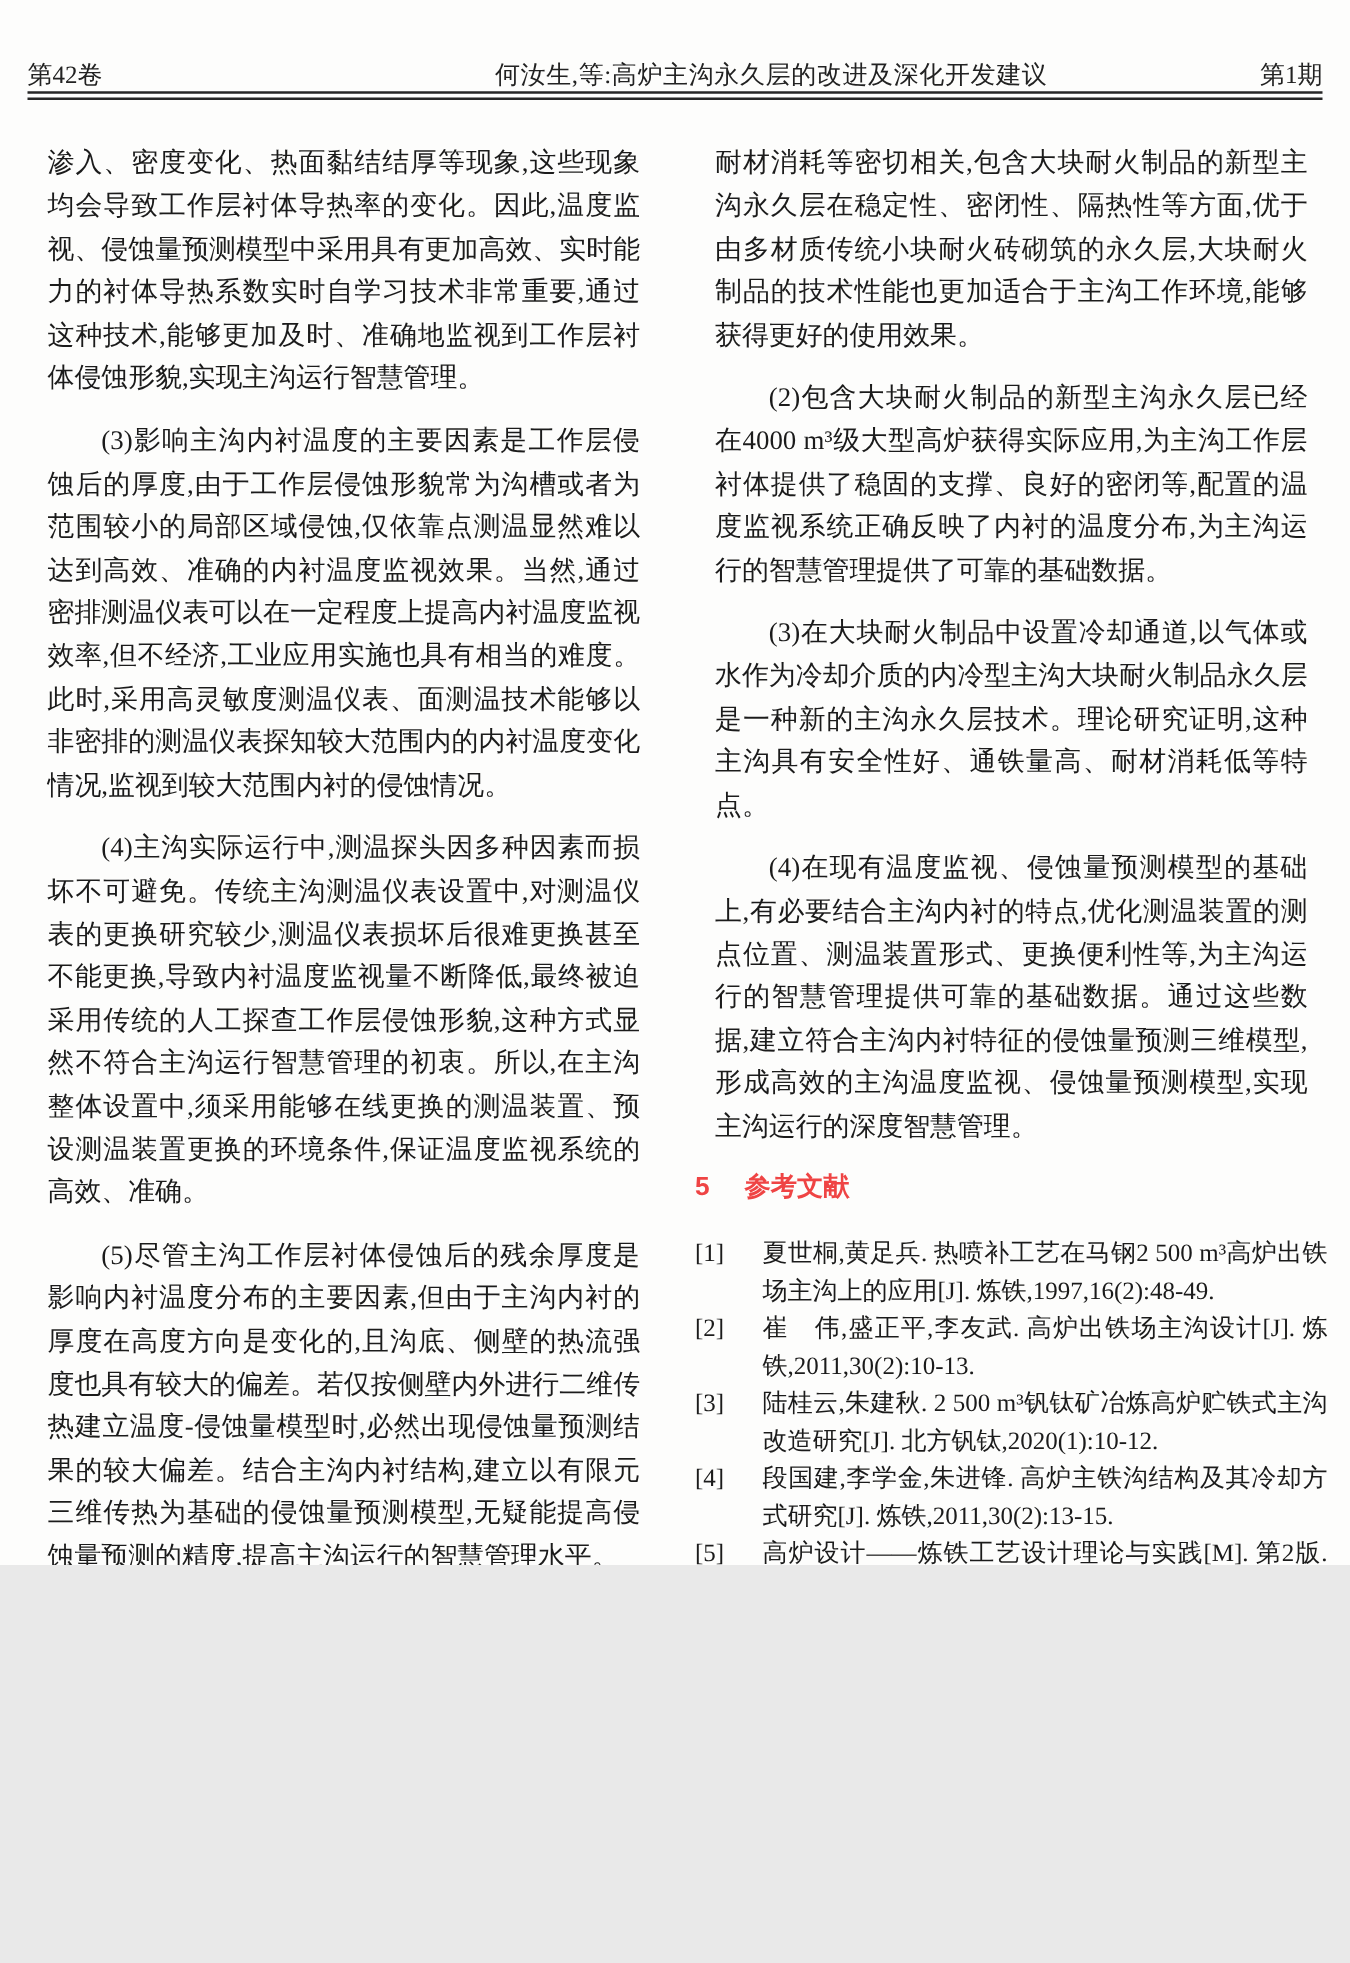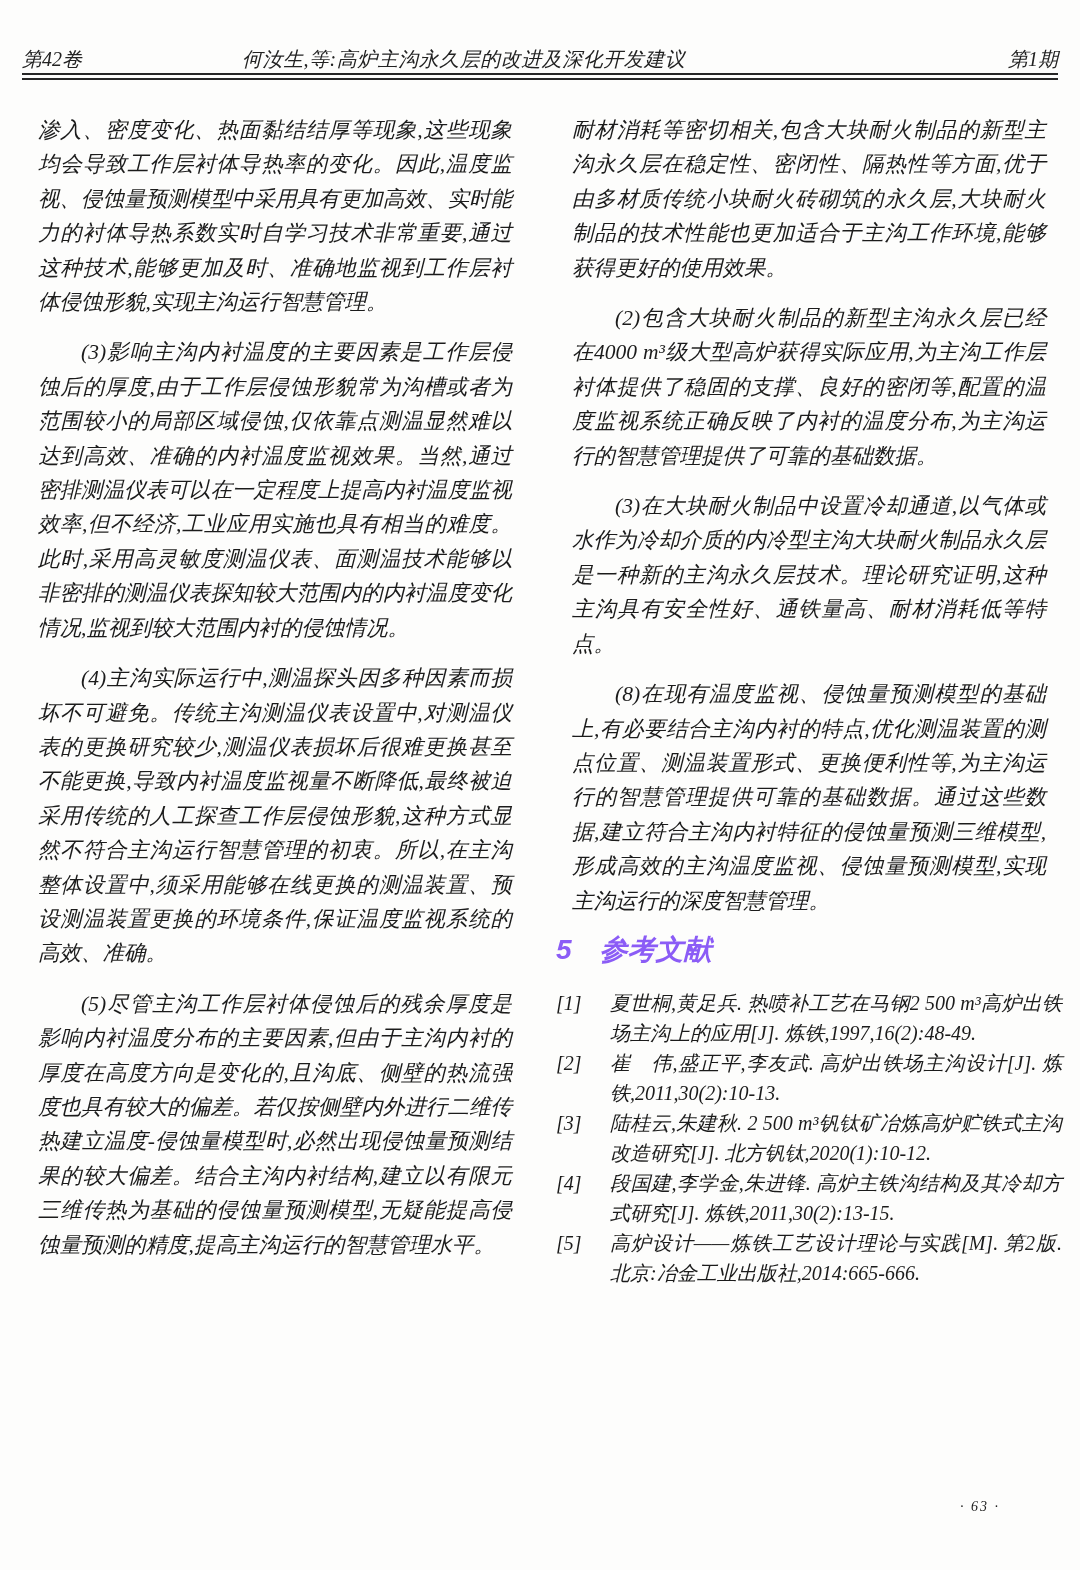--- a/index.html
+++ b/index.html
@@ -1,36 +1,35 @@
 <!DOCTYPE html>
 <html><head>
 <meta charset="utf-8">
 <style>
   html, body { margin: 0; padding: 0; background: #e9e9e9; }
   .page {
     position: relative;
     width: 1080px;
-    height: 1570px;
+    height: 1252px;
     margin: 0 auto;
     background: #fdfdfc;
     color: #1b1b1b;
     font-family: "Liberation Serif", serif;
     overflow: hidden;
-    font-style: italic;
   }
   
   .header {
     position: absolute;
     top: 46px; left: 22px; width: 1036px;
     display: flex; align-items: baseline;
     font-size: 20px;
     color: #222;
   }
   .header .vol   { width: 220px; text-align: left; }
-  .header .title { flex: 1; text-align: left; letter-spacing: 0.5px; }
+  .header .title { flex: 1; text-align: right; letter-spacing: 0.5px; }
   .header .issue { width: 220px; text-align: right; }
   .double-rule {
     position: absolute;
     top: 73px; left: 22px; width: 1036px; height: 3px;
     border-top: 2px solid #262626;
     border-bottom: 2px solid #262626;
   }
   
   .col {
     position: absolute;
@@ -41,23 +40,23 @@
     text-align: justify;
   }
   .col-left  { left: 22px; }
   .col-right { left: 556px; }
   .para { margin: 16px; }
   .para.indent { text-indent: 2em; }
   
   .section-heading {
     font-family: "Liberation Sans", sans-serif;
     font-weight: bold;
-    font-size: 28px;
+    font-size: 21px;
     line-height: 32px;
-    color: #8b5cf6;
+    color: #ef4444;
     margin: 16px 0 22px 0;
   }
   .section-heading .num { display: inline-block; margin-right: 28px; }
   
   .refs { margin-top: 18px; font-size: 20px; line-height: 30px; }
   .ref { display: flex; margin: 0; }
   .ref .label { flex: 0 0 40px; }
   .ref .text  { flex: 1; margin-left: 14px; text-align: justify; }
   .page-number {
     position: absolute;
@@ -84,21 +83,21 @@
     <p class="para">渗入、密度变化、热面黏结结厚等现象,这些现象均会导致工作层衬体导热率的变化。因此,温度监视、侵蚀量预测模型中采用具有更加高效、实时能力的衬体导热系数实时自学习技术非常重要,通过这种技术,能够更加及时、准确地监视到工作层衬体侵蚀形貌,实现主沟运行智慧管理。</p>
     <p class="para indent">(3)影响主沟内衬温度的主要因素是工作层侵蚀后的厚度,由于工作层侵蚀形貌常为沟槽或者为范围较小的局部区域侵蚀,仅依靠点测温显然难以达到高效、准确的内衬温度监视效果。当然,通过密排测温仪表可以在一定程度上提高内衬温度监视效率,但不经济,工业应用实施也具有相当的难度。此时,采用高灵敏度测温仪表、面测温技术能够以非密排的测温仪表探知较大范围内的内衬温度变化情况,监视到较大范围内衬的侵蚀情况。</p>
     <p class="para indent">(4)主沟实际运行中,测温探头因多种因素而损坏不可避免。传统主沟测温仪表设置中,对测温仪表的更换研究较少,测温仪表损坏后很难更换甚至不能更换,导致内衬温度监视量不断降低,最终被迫采用传统的人工探查工作层侵蚀形貌,这种方式显然不符合主沟运行智慧管理的初衷。所以,在主沟整体设置中,须采用能够在线更换的测温装置、预设测温装置更换的环境条件,保证温度监视系统的高效、准确。</p>
     <p class="para indent">(5)尽管主沟工作层衬体侵蚀后的残余厚度是影响内衬温度分布的主要因素,但由于主沟内衬的厚度在高度方向是变化的,且沟底、侧壁的热流强度也具有较大的偏差。若仅按侧壁内外进行二维传热建立温度-侵蚀量模型时,必然出现侵蚀量预测结果的较大偏差。结合主沟内衬结构,建立以有限元三维传热为基础的侵蚀量预测模型,无疑能提高侵蚀量预测的精度,提高主沟运行的智慧管理水平。</p>
   </div>
 
   <div class="col col-right">
     <p class="para">耐材消耗等密切相关,包含大块耐火制品的新型主沟永久层在稳定性、密闭性、隔热性等方面,优于由多材质传统小块耐火砖砌筑的永久层,大块耐火制品的技术性能也更加适合于主沟工作环境,能够获得更好的使用效果。</p>
     <p class="para indent">(2)包含大块耐火制品的新型主沟永久层已经在4000 m³级大型高炉获得实际应用,为主沟工作层衬体提供了稳固的支撑、良好的密闭等,配置的温度监视系统正确反映了内衬的温度分布,为主沟运行的智慧管理提供了可靠的基础数据。</p>
     <p class="para indent">(3)在大块耐火制品中设置冷却通道,以气体或水作为冷却介质的内冷型主沟大块耐火制品永久层是一种新的主沟永久层技术。理论研究证明,这种主沟具有安全性好、通铁量高、耐材消耗低等特点。</p>
-    <p class="para indent">(8)在现有温度监视、侵蚀量预测模型的基础上,有必要结合主沟内衬的特点,优化测温装置的测点位置、测温装置形式、更换便利性等,为主沟运行的智慧管理提供可靠的基础数据。通过这些数据,建立符合主沟内衬特征的侵蚀量预测三维模型,形成高效的主沟温度监视、侵蚀量预测模型,实现主沟运行的深度智慧管理。</p>
+    <p class="para indent">(4)在现有温度监视、侵蚀量预测模型的基础上,有必要结合主沟内衬的特点,优化测温装置的测点位置、测温装置形式、更换便利性等,为主沟运行的智慧管理提供可靠的基础数据。通过这些数据,建立符合主沟内衬特征的侵蚀量预测三维模型,形成高效的主沟温度监视、侵蚀量预测模型,实现主沟运行的深度智慧管理。</p>
     <h2 class="section-heading">
       <span class="num">5</span><span>参考文献</span>
     </h2>
     <div class="refs">
       <div class="ref">
         <span class="label">[1]</span>
         <span class="text">夏世桐,黄足兵. 热喷补工艺在马钢2 500 m³高炉出铁场主沟上的应用[J]. 炼铁,1997,16(2):48-49.</span>
       </div>
       <div class="ref">
         <span class="label">[2]</span>

